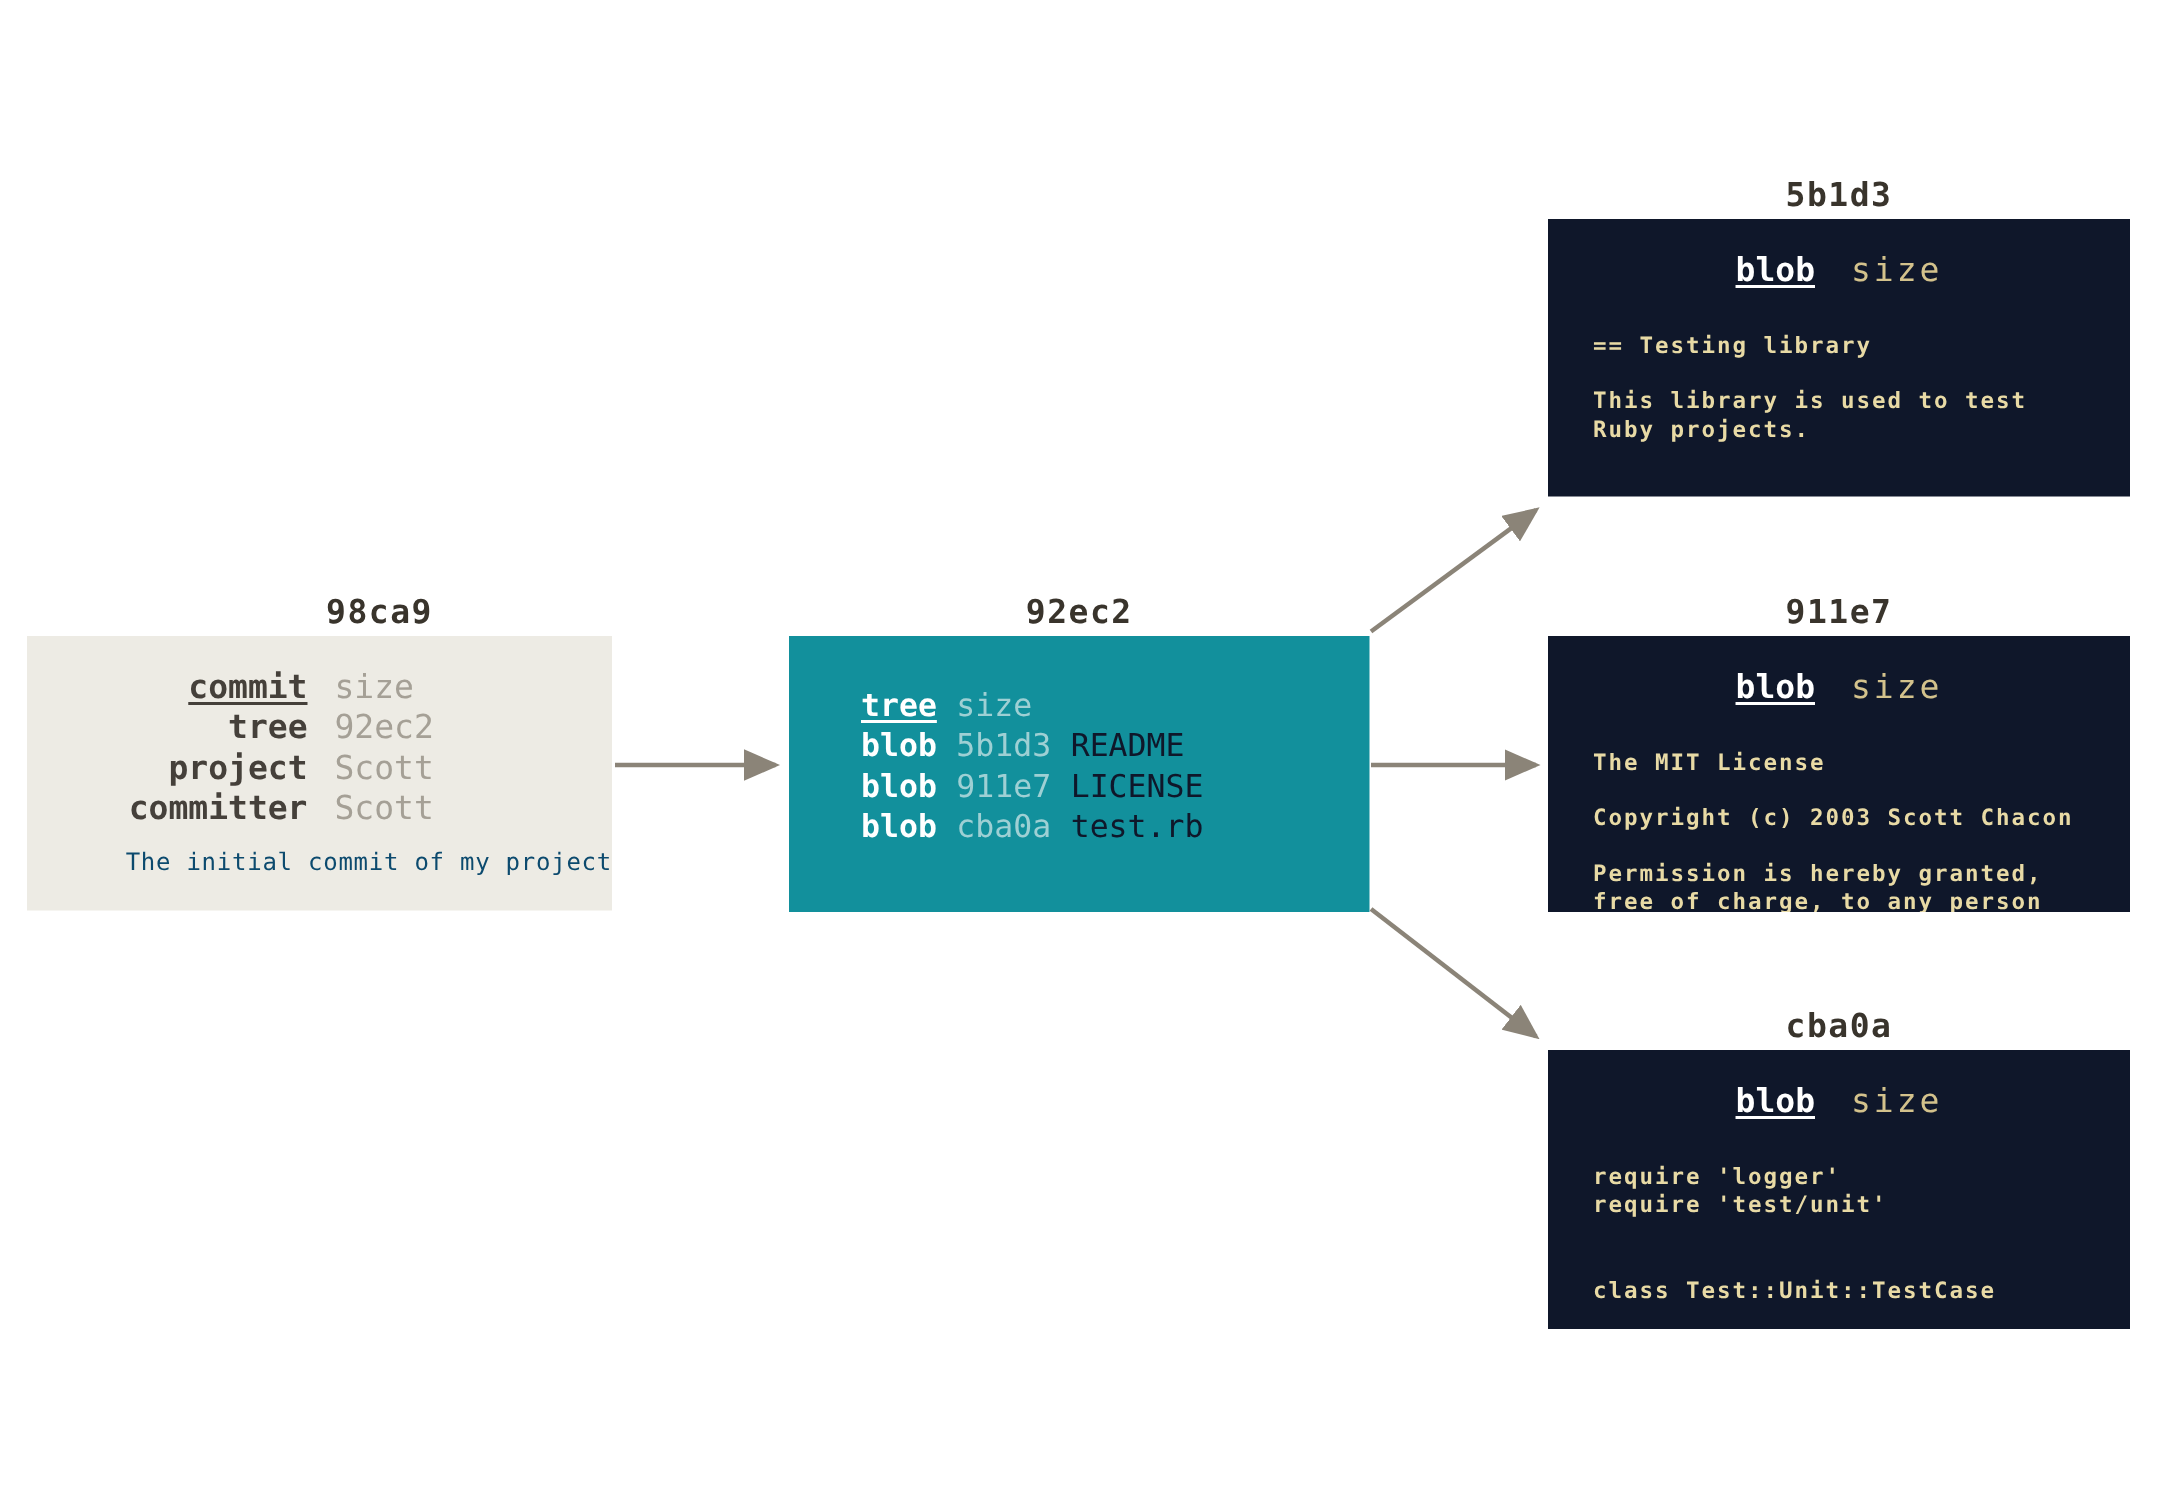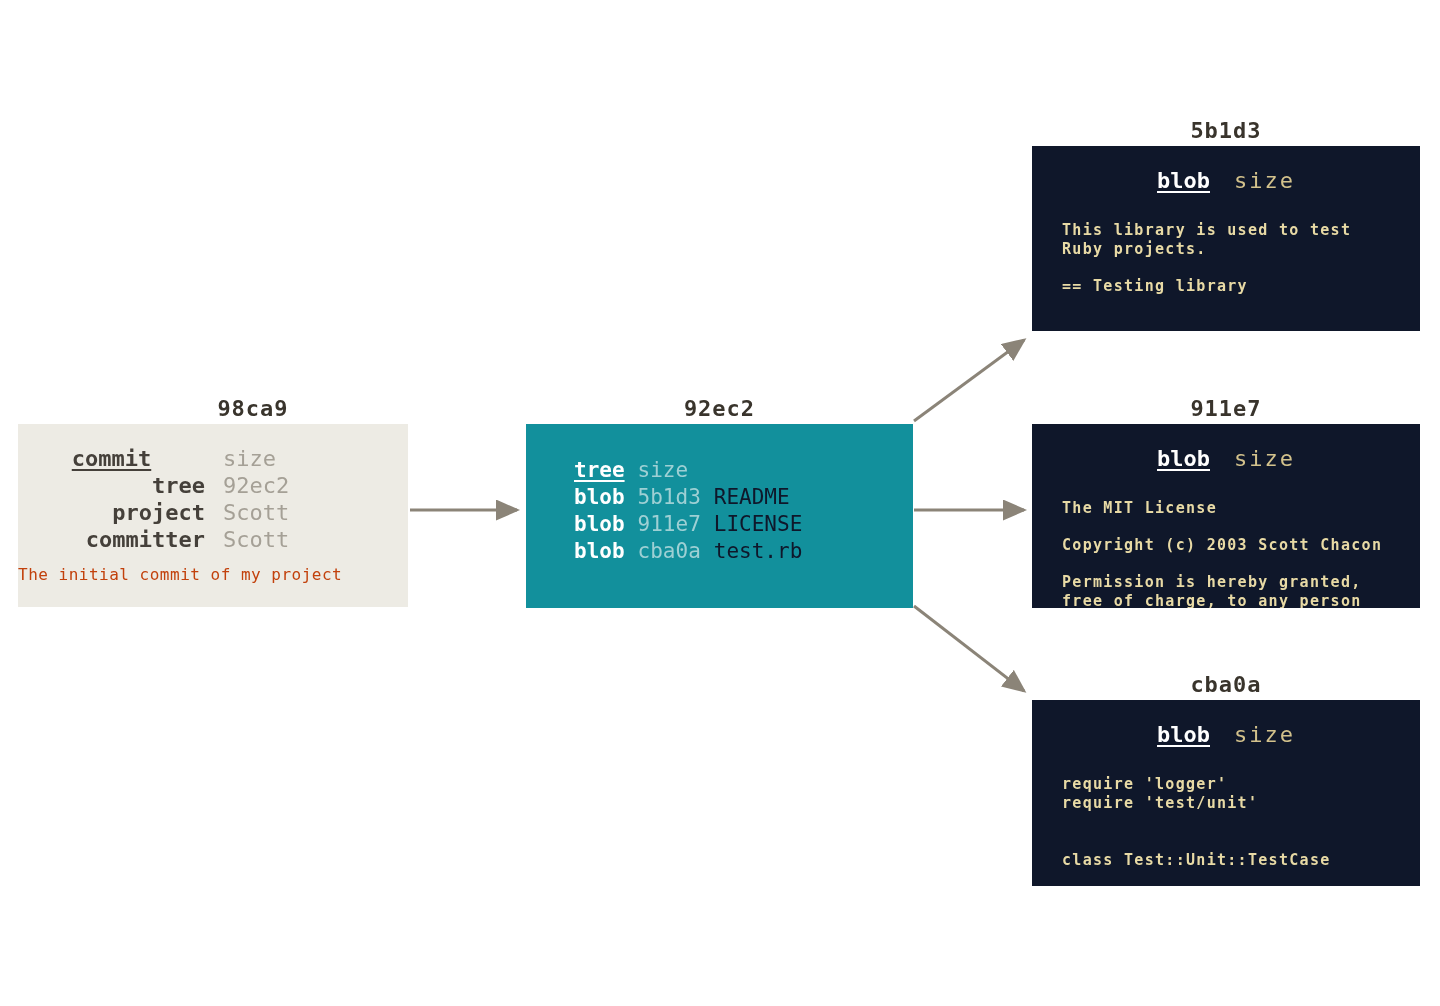--- a/index.html
+++ b/index.html
@@ -53,29 +53,28 @@
   }
   .commit-key {
     text-align: right;
     font-weight: bold;
     color: #45403a;
   }
   .commit-key.u {
     text-decoration: underline;
     text-decoration-thickness: 2px;
     text-underline-offset: 3px;
-    text-align: center;
   }
   .commit-val { color: #a5a096; }
   .commit-message {
     margin-top: 12px;
-    text-align: left;
+    text-align: right;
     font-size: 16px;
     letter-spacing: 0.5px;
-    color: #c2410c;
+    color: #0c4a6e;
   }
   
   .node-tree { left: 526px; top: 396px; width: 387px; }
   .tree-box {
     width: 387px; height: 184px;
     background: #12909c;
     padding: 33px 0 0 48px;
   }
   .tree-row { line-height: 27px; font-size: 21px; white-space: nowrap; }
   .tree-key {
@@ -190,23 +189,23 @@
       </div>
     </div>
   </div>
 
   <div class="node node-blob-1">
     <div class="obj-label">5b1d3</div>
     <div class="box blob-box blob-box-1">
       <div class="blob-header">
         <span class="blob-key">blob</span><span class="blob-size">size</span>
       </div>
+      <div class="blob-para">== Testing library</div>
       <div class="blob-para">This library is used to test
 Ruby projects.</div>
-      <div class="blob-para">== Testing library</div>
     </div>
   </div>
 
   <div class="node node-blob-2">
     <div class="obj-label">911e7</div>
     <div class="box blob-box blob-box-2">
       <div class="blob-header">
         <span class="blob-key">blob</span><span class="blob-size">size</span>
       </div>
       <div class="blob-para">The MIT License</div>

